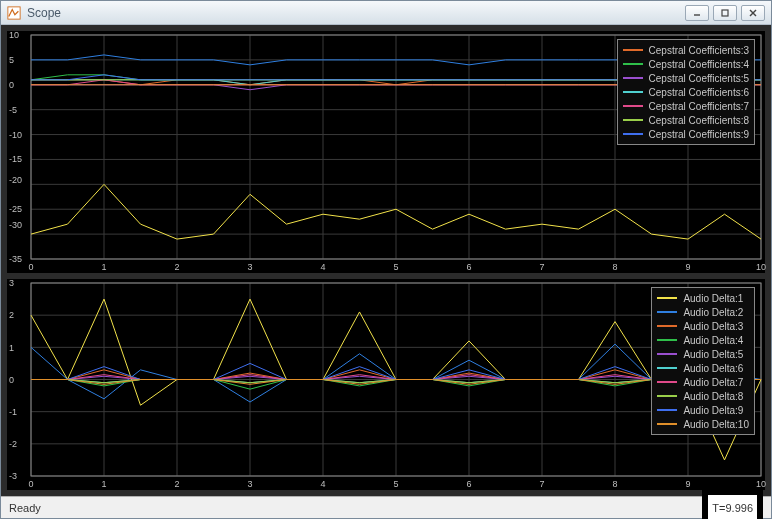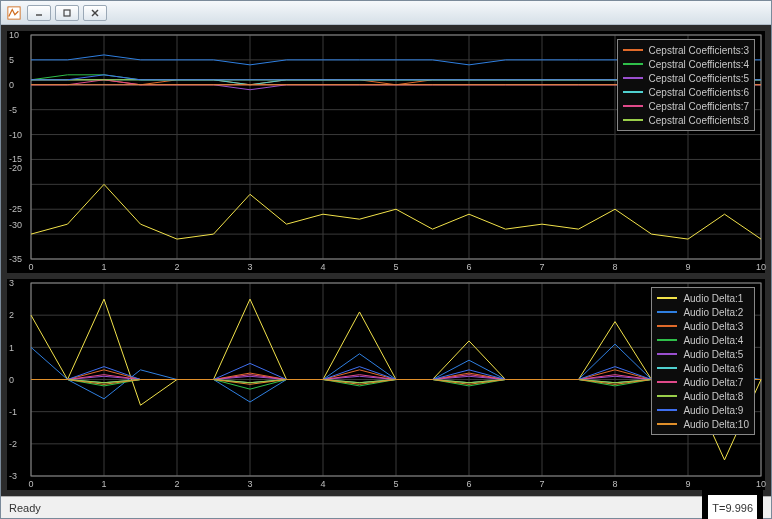--- a/index.html
+++ b/index.html
@@ -32,20 +32,21 @@
 <body>
 
 <div class="window">
   <div class="titlebar">
     <span class="icon">
       <svg viewBox="0 0 16 16">
           <rect x="1" y="1" width="14" height="14" fill="#fff" stroke="#d06a1a"></rect>
           <path d="M2 12 L6 4 L9 10 L13 6" stroke="#d06a1a" fill="none" stroke-width="1.4"></path>
         </svg>
     </span>
+    <span class="title">Scope</span>
     <div class="winbtns">
       <div class="winbtn">
           <svg viewBox="0 0 10 10">
             <line x1="2" y1="7" x2="8" y2="7" stroke="#444" stroke-width="1.4"></line>
           </svg>
         </div>
       <div class="winbtn">
           <svg viewBox="0 0 10 10">
             <rect x="2" y="2" width="6" height="6" fill="none" stroke="#444" stroke-width="1.2"></rect>
           </svg>
@@ -57,21 +58,21 @@
           </svg>
         </div>
     </div>
   </div>
 
   <div class="client">
     <div class="plot top" id="plot0">
         <div class="ytick" style="top: 228px;">-35</div>
         <div class="ytick" style="top: 194px;">-30</div>
         <div class="ytick" style="top: 178.222px;">-25</div>
-        <div class="ytick" style="top: 137px;">-20</div>
+        <div class="ytick" style="top: 149px;">-20</div>
         <div class="ytick" style="top: 128.444px;">-15</div>
         <div class="ytick" style="top: 103.556px;">-10</div>
         <div class="ytick" style="top: 78.6667px;">-5</div>
         <div class="ytick" style="top: 53.7778px;">0</div>
         <div class="ytick" style="top: 28.8889px;">5</div>
         <div class="ytick" style="top: 4px;">10</div>
         <div class="xtick" style="left: 24px;">0</div>
         <div class="xtick" style="left: 97px;">1</div>
         <div class="xtick" style="left: 170px;">2</div>
         <div class="xtick" style="left: 243px;">3</div>
@@ -136,20 +137,24 @@
             <div class="legend-label">Cepstral Coefficients:6</div>
           </div>
           <div class="legend-row">
             <div class="legend-swatch" style="background: rgb(224, 74, 138);"></div>
             <div class="legend-label">Cepstral Coefficients:7</div>
           </div>
           <div class="legend-row">
             <div class="legend-swatch" style="background: rgb(154, 207, 74);"></div>
             <div class="legend-label">Cepstral Coefficients:8</div>
           </div>
+          <div class="legend-row">
+            <div class="legend-swatch" style="background: rgb(63, 111, 239);"></div>
+            <div class="legend-label">Cepstral Coefficients:9</div>
+          </div>
         </div>
       </div>
     <div class="plot bot" id="plot1">
         <div class="ytick" style="top: 197px;">-3</div>
         <div class="ytick" style="top: 164.833px;">-2</div>
         <div class="ytick" style="top: 132.667px;">-1</div>
         <div class="ytick" style="top: 100.5px;">0</div>
         <div class="ytick" style="top: 68.3333px;">1</div>
         <div class="ytick" style="top: 36.1667px;">2</div>
         <div class="ytick" style="top: 4px;">3</div>

